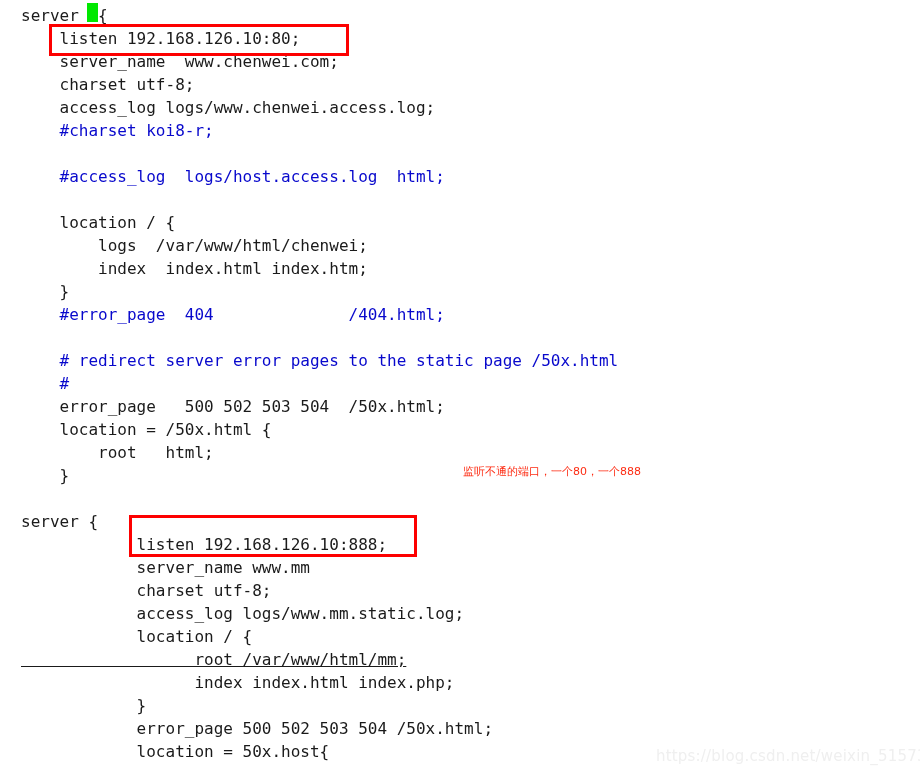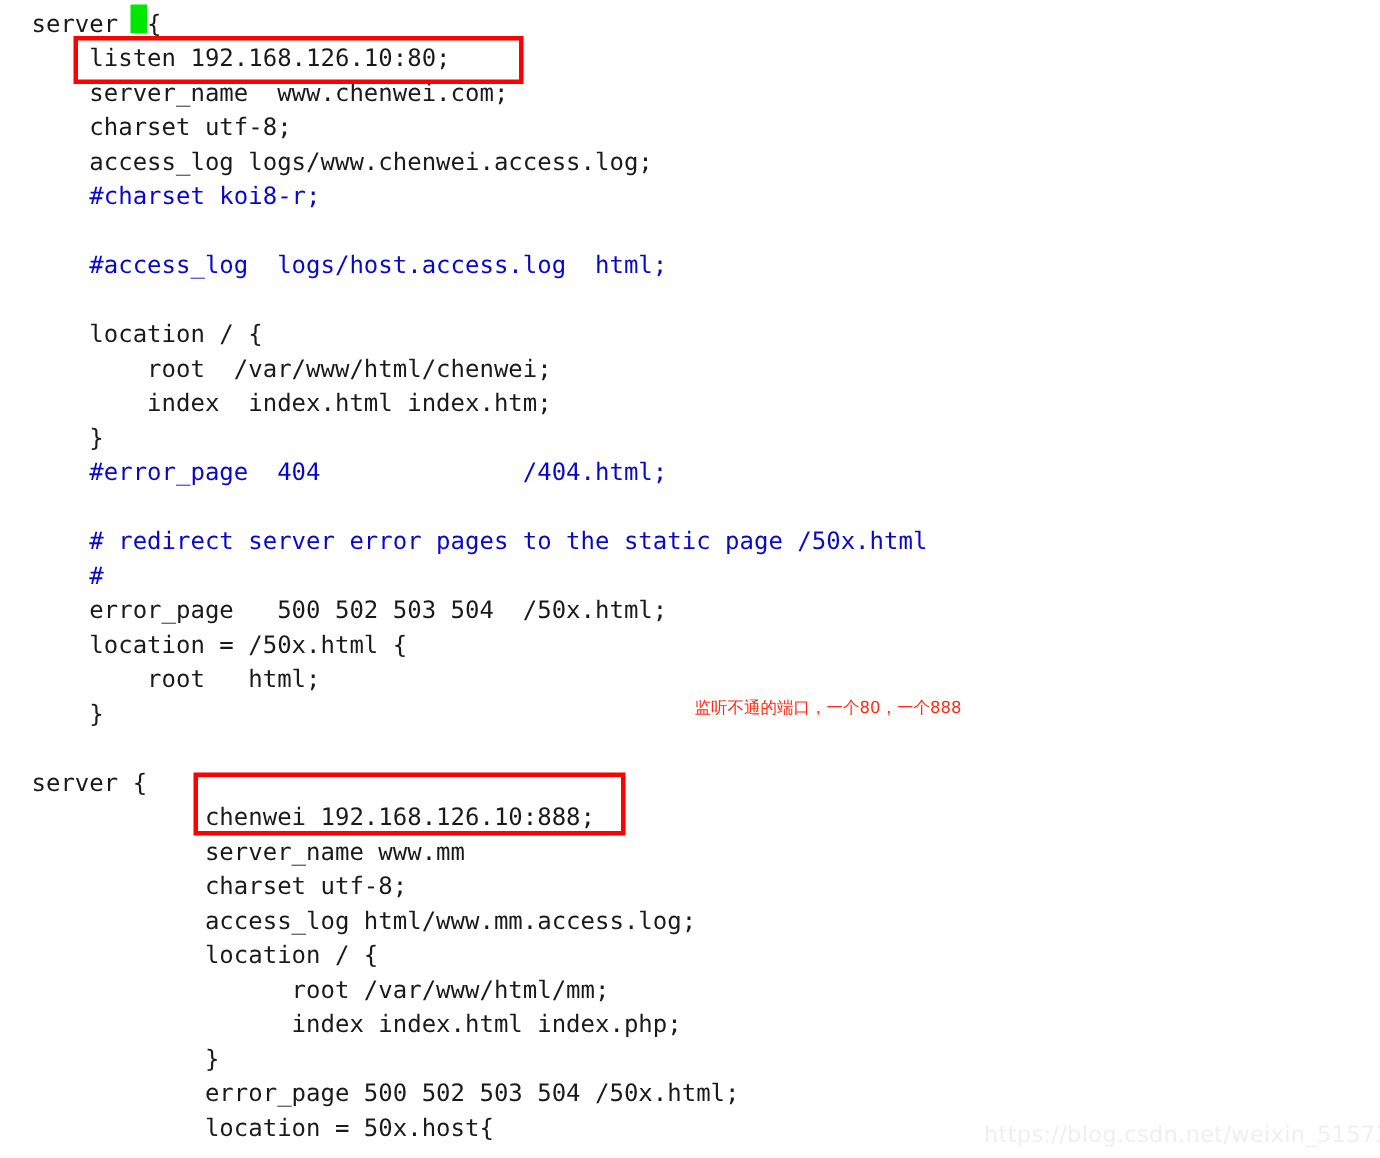--- a/index.html
+++ b/index.html
@@ -87,39 +87,39 @@
       <div class="code-line" style="left: 10px; top: 4px;">server  {</div>
       <div class="code-line" style="left: 10px; top: 27px; text-align: center;">    listen 192.168.126.10:80;</div>
       <div class="code-line" style="left: 10px; top: 50px;">    server_name  www.chenwei.com;</div>
       <div class="code-line" style="left: 10px; top: 73px;">    charset utf-8;</div>
       <div class="code-line" style="left: 10px; top: 96px;">    access_log logs/www.chenwei.access.log;</div>
       <div class="code-line comment" style="left: 10px; top: 119px;">    #charset koi8-r;</div>
       <div class="code-line" style="left: 10px; top: 142px;"></div>
       <div class="code-line comment" style="left: 10px; top: 165px;">    #access_log  logs/host.access.log  html;</div>
       <div class="code-line" style="left: 10px; top: 188px;"></div>
       <div class="code-line" style="left: 10px; top: 211px;">    location / {</div>
-      <div class="code-line" style="left: 10px; top: 234px;">        root  /var/www/html/chenwei;</div>
+      <div class="code-line" style="left: 10px; top: 234px;">        logs  /var/www/html/chenwei;</div>
       <div class="code-line" style="left: 10px; top: 257px;">        index  index.html index.htm;</div>
       <div class="code-line" style="left: 10px; top: 280px;">    }</div>
       <div class="code-line comment" style="left: 10px; top: 303px;">    #error_page  404              /404.html;</div>
       <div class="code-line" style="left: 10px; top: 326px;"></div>
       <div class="code-line comment" style="left: 10px; top: 349px;">    # redirect server error pages to the static page /50x.html</div>
       <div class="code-line comment" style="left: 10px; top: 372px;">    #</div>
       <div class="code-line" style="left: 10px; top: 395px;">    error_page   500 502 503 504  /50x.html;</div>
       <div class="code-line" style="left: 10px; top: 418px;">    location = /50x.html {</div>
       <div class="code-line" style="left: 10px; top: 441px;">        root   html;</div>
       <div class="code-line" style="left: 10px; top: 464px;">    }</div>
       <div class="code-line" style="left: 10px; top: 487px;"></div>
       <div class="code-line" style="left: 10px; top: 510px;">server {</div>
-      <div class="code-line" style="left: 10px; top: 533px;">            chenwei 192.168.126.10:888;</div>
+      <div class="code-line" style="left: 10px; top: 533px;">            listen 192.168.126.10:888;</div>
       <div class="code-line" style="left: 10px; top: 556px; text-align: center;">            server_name www.mm</div>
       <div class="code-line" style="left: 10px; top: 579px;">            charset utf-8;</div>
-      <div class="code-line" style="left: 10px; top: 602px;">            access_log html/www.mm.access.log;</div>
+      <div class="code-line" style="left: 10px; top: 602px;">            access_log logs/www.mm.static.log;</div>
       <div class="code-line" style="left: 10px; top: 625px;">            location / {</div>
-      <div class="code-line" style="left: 10px; top: 648px;">                  root /var/www/html/mm;</div>
+      <div class="code-line" style="left: 10px; top: 648px; text-decoration: underline;">                  root /var/www/html/mm;</div>
       <div class="code-line" style="left: 10px; top: 671px;">                  index index.html index.php;</div>
       <div class="code-line" style="left: 10px; top: 694px;">            }</div>
       <div class="code-line" style="left: 10px; top: 717px;">            error_page 500 502 503 504 /50x.html;</div>
       <div class="code-line" style="left: 10px; top: 740px;">            location = 50x.host{</div>
     </div>
 
   <div class="red-box" style="left:38px; top:24px; width:300px; height:32px;"></div>
 
   <div class="red-box" style="left:118px; top:515px; width:288px; height:42px;"></div>
 

